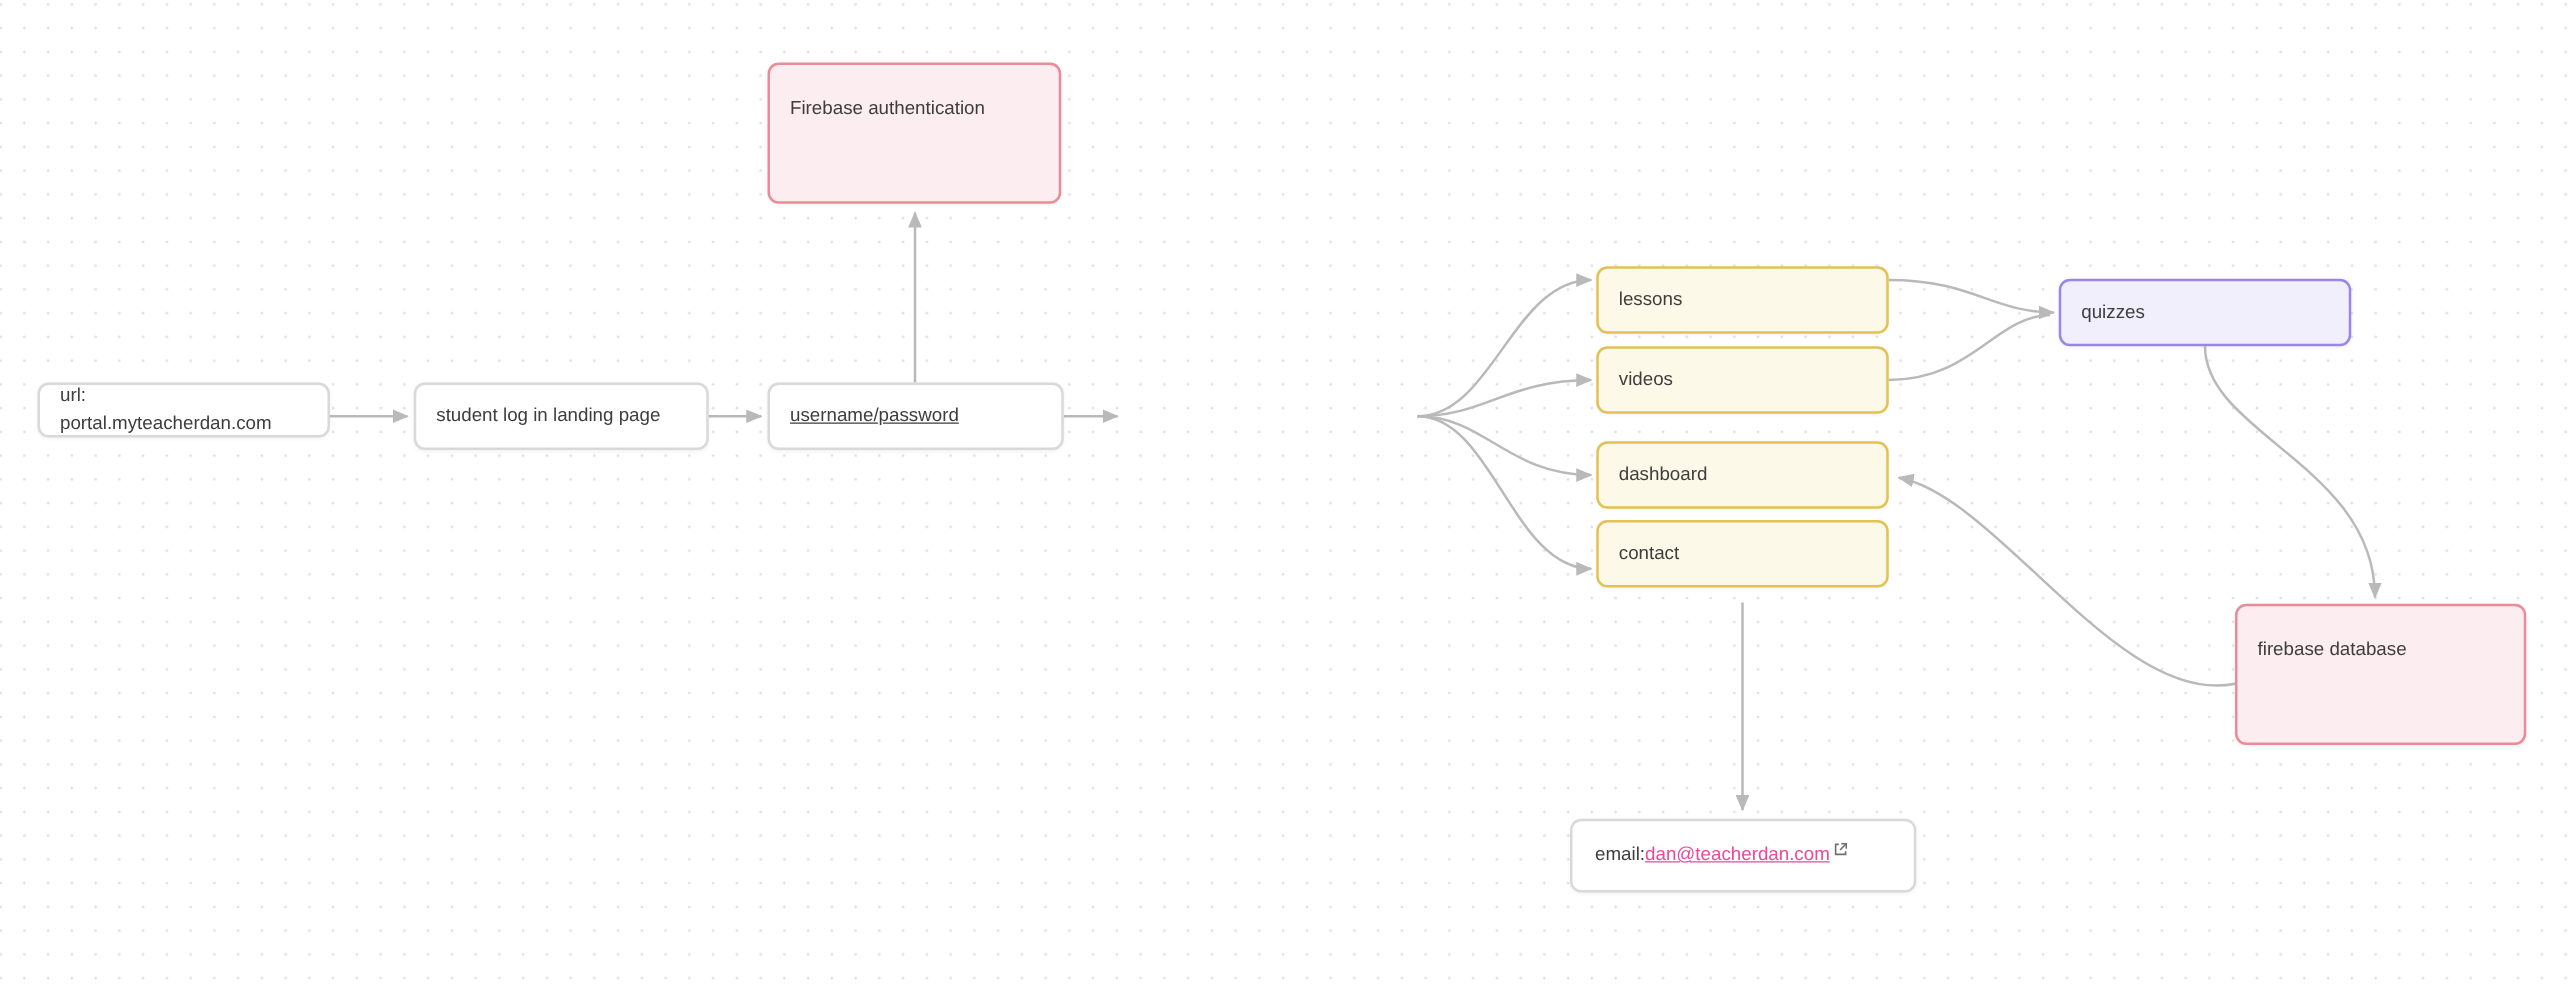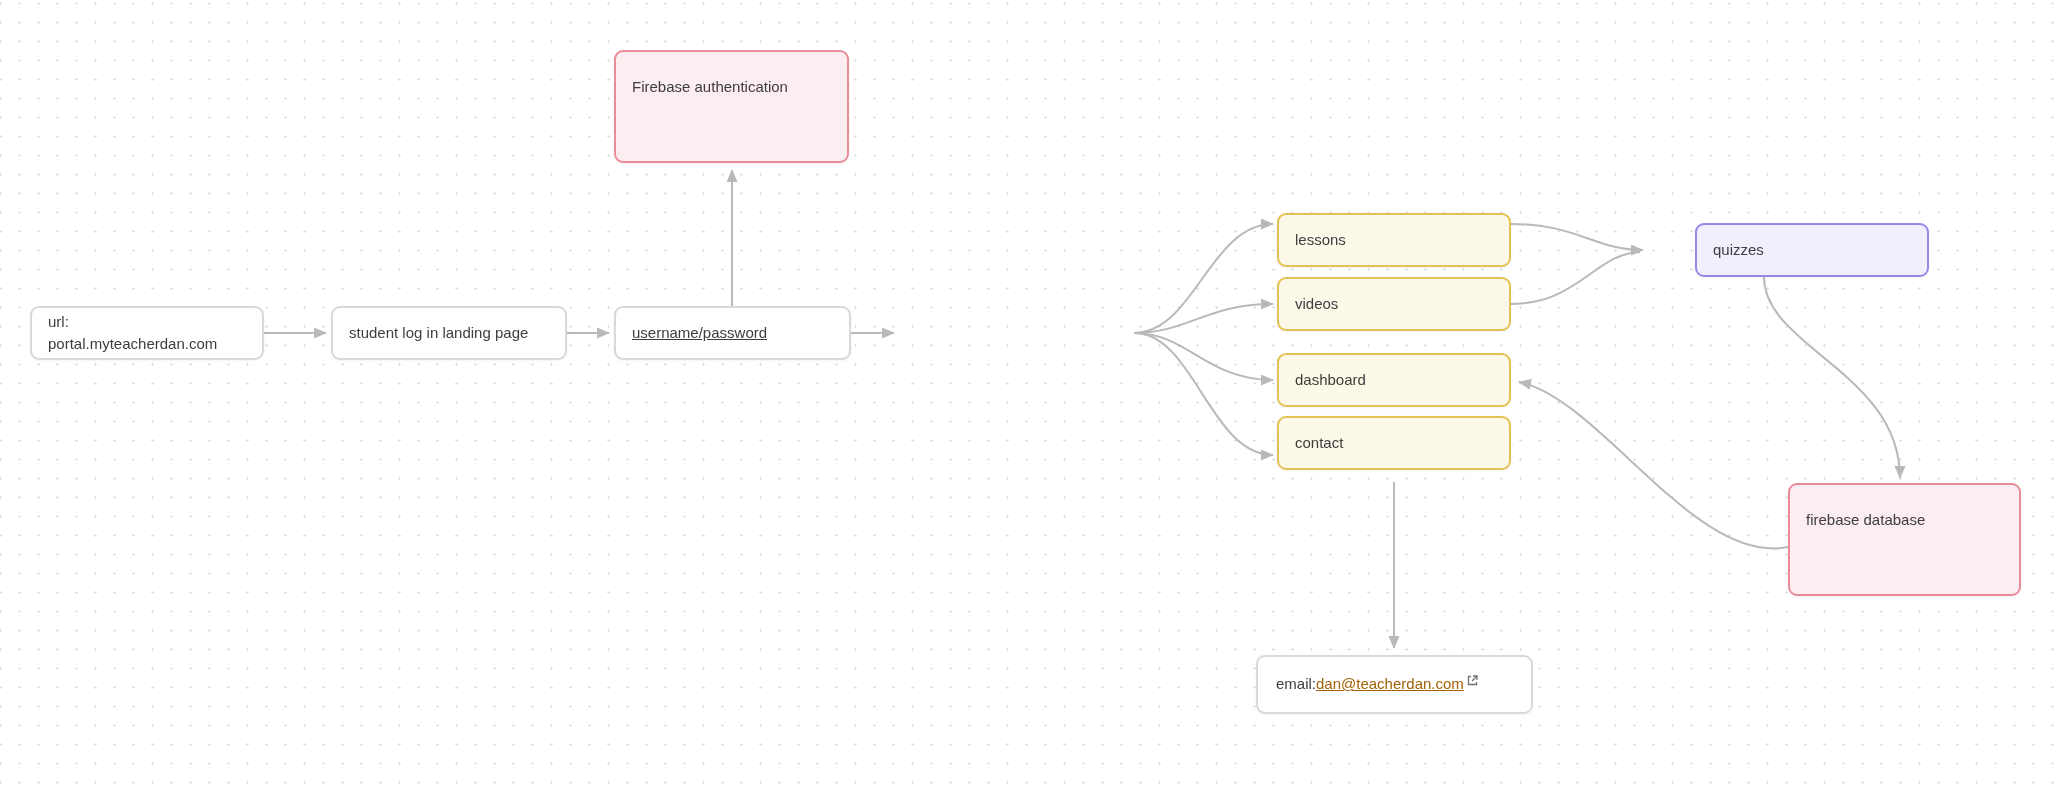--- a/index.html
+++ b/index.html
@@ -35,38 +35,38 @@
     font-size: 15px;
     color: #3d3d3d;
     box-shadow: 0 1px 3px rgba(0,0,0,0.05);
     line-height: 1.5;
   }
   .node.tall { align-items: flex-start; padding-top: 24px; }
   .node .label { white-space: pre-line; }
   .node.pink   { background: #fcedf0; border-color: #e98c97; }
   .node.green  { background: #ebf8f0; border-color: #6ac48c; }
   .node.yellow { background: #fdf9e8; border-color: #e2c253; }
-  .node.purple { background: #f2effd; border-color: #9a86e8; margin-left: 48px; }
+  .node.purple { background: #f2effd; border-color: #9a86e8; }
 
-  #node-url            { left: 30px;   top: 306px; width: 234px; height: 54px; }
+  #node-url            { left: 30px;   top: 306px; width: 234px; height: 44px; }
   #node-student-login  { left: 331px;  top: 306px; width: 236px; height: 54px; }
   #node-username       { left: 614px;  top: 306px; width: 237px; height: 54px; text-decoration: underline; }
   #node-firebase-auth  { left: 614px;  top: 50px;  width: 235px; height: 113px; }
   #node-homepage       { left: 899px;  top: 306px; width: 235px; height: 54px; }
   #node-lessons        { left: 1277px; top: 197px; width: 234px; height: 54px; margin-top: 16px; }
   #node-videos         { left: 1277px; top: 277px; width: 234px; height: 54px; }
   #node-dashboard      { left: 1277px; top: 353px; width: 234px; height: 54px; text-align: right; }
   #node-contact        { left: 1277px; top: 416px; width: 234px; height: 54px; }
   #node-quizzes        { left: 1647px; top: 223px; width: 234px; height: 54px; }
   #node-firebase-db    { left: 1788px; top: 483px; width: 233px; height: 113px; }
   #node-email          { left: 1256px; top: 655px; width: 277px; height: 59px; padding: 0 18px; }
 
   #node-email .email-line { display: inline-flex; align-items: center; }
   a.email-link {
-    color: #a16207;
+    color: #ec4899;
     text-decoration: underline;
     cursor: pointer;
   }
   .ext-icon { margin-left: 3px; margin-bottom: 7px; display: inline-block; }
 </style>
 </head>
 <body>
 
 <div class="canvas">
 

